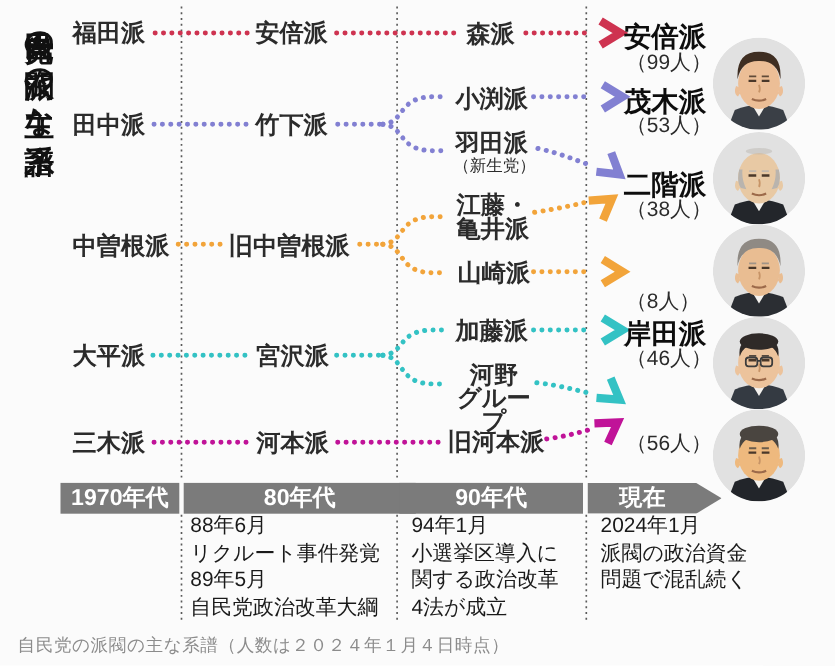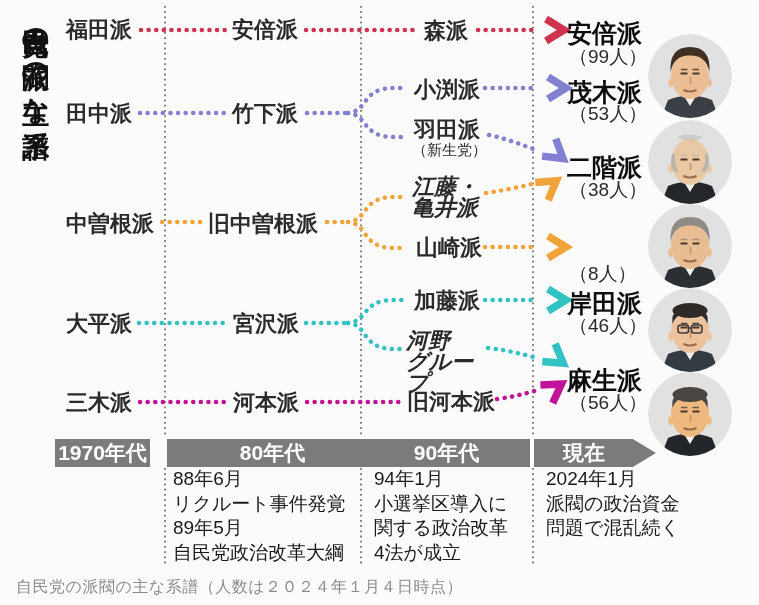--- a/index.html
+++ b/index.html
@@ -18,21 +18,21 @@
   .dots{fill:none;stroke-width:4.5;stroke-linecap:round;stroke-dasharray:0.1 7.5;}
   .chev{fill:none;stroke-width:7.5;stroke-linejoin:miter;}
   .grid{fill:none;stroke:var(--c-grid);stroke-width:1.5;stroke-dasharray:1.8 3.4;}
   .c-red{stroke:var(--c-red);} .c-purple{stroke:var(--c-purple);}
   .c-orange{stroke:var(--c-orange);} .c-teal{stroke:var(--c-teal);}
   .c-magenta{stroke:var(--c-magenta);}
   .node{
     position:absolute;font-size:22px;font-weight:600;color:#2b2b2b;
     white-space:pre-line;line-height:21px;
   }
-  .node.center{font-style:italic;}
+  .node.center{text-align:center;}
   .subnode{position:absolute;font-size:15px;font-weight:500;color:#2b2b2b;}
   .bigname{position:absolute;left:567px;font-size:25px;font-weight:bold;color:#0d0d0d;white-space:nowrap;}
   .count{position:absolute;left:569px;font-size:19px;font-weight:500;color:#2b2b2b;white-space:nowrap;}
   .tl-seg{
     position:absolute;top:439px;height:28px;background:var(--c-bar);
     color:#fff;font-size:21px;font-weight:bold;text-align:center;line-height:28px;
   }
   .tl-seg.arrowed{
     clip-path:polygon(0 0,81% 0,100% 50%,81% 100%,0 100%);
     padding-right:0;
@@ -115,21 +115,20 @@
 
   <div class="bigname" style="top:17px;">安倍派</div>
   <div class="count" style="top:44px;">（99人）</div>
   <div class="bigname" style="top:76px;">茂木派</div>
   <div class="count" style="top:101px;text-align:center;">（53人）</div>
   <div class="bigname" style="top:151px;">二階派</div>
   <div class="count" style="top:177px;">（38人）</div>
   <div class="count" style="top:261px;">（8人）</div>
   <div class="bigname" style="top:287px;">岸田派</div>
   <div class="count" style="top:313px;">（46人）</div>
-  <div class="bigname" style="top:364px;">麻生派</div>
   <div class="count" style="top:390px;">（56人）</div>
 
   <div class="portrait" style="top:34px;"><svg width="84" height="84" viewBox="0 0 84 84">
       <circle cx="42" cy="42" r="42" fill="#e1e1e1"></circle>
       <path d="M13 84 L20 66 Q42 57 64 66 L71 84 Z" fill="#3a3f46"></path>
       <path d="M36 62 L42 72 L48 62 Z" fill="#f4f2ee"></path>
       <ellipse cx="42" cy="42" rx="19" ry="23" fill="#ecbe96"></ellipse>
       <path d="M23 45 q-2 5 1 7 M61 45 q2 5 -1 7" stroke="#ecbe96" stroke-width="4" fill="none"></path>
       <path d="M22.5 38 Q21 13 42 13 Q63 13 61.5 38 Q58 21 42 21.5 Q26 21 22.5 38 Z" fill="#3f2e22"></path>
       <path d="M32.5 39.5 h7 M44.5 39.5 h7" stroke="#4a382a" stroke-width="2.2" fill="none"></path>
@@ -191,21 +190,21 @@
       <path d="M23 45 q-2 5 1 7 M61 45 q2 5 -1 7" stroke="#eeb97e" stroke-width="4" fill="none"></path>
       <ellipse cx="42" cy="22.5" rx="17.5" ry="7.5" fill="#4a4540"></ellipse>
         <path d="M24.5 36 q-1.5 -10 5 -14 l2 5 q-5 3 -7 9z M59.5 36 q1.5 -10 -5 -14 l-2 5 q5 3 7 9z" fill="#4a4540"></path>
       <path d="M32.5 39.5 h7 M44.5 39.5 h7" stroke="#4a382a" stroke-width="2.2" fill="none"></path>
       <path d="M33 35.5 h6.5 M44.5 35.5 h6.5" stroke="#4a4540" stroke-width="1.6" fill="none" opacity="0.8"></path>
       <path d="M42 43 q1.5 4 0 7" stroke="#c79467" stroke-width="1.6" fill="none"></path>
       <path d="M35.5 56 q6.5 3 13 0" stroke="#9c6a4a" stroke-width="2" fill="none"></path>
 
     </svg></div>
 
-  <div class="tl-seg" style="left:55px;width:95px;">1970年代</div>
+  <div class="tl-seg" style="left:55px;width:108px;">1970年代</div>
   <div class="tl-seg" style="left:167px;width:211px;">80年代</div>
   <div class="tl-seg" style="left:363px;width:167px;">90年代</div>
   <div class="tl-seg arrowed" style="left:534px;width:122px;">
     <span class="inner">現在</span>
   </div>
 
   <div class="events" style="left:173px;">88年6月
 リクルート事件発覚
 89年5月
 自民党政治改革大綱</div>

